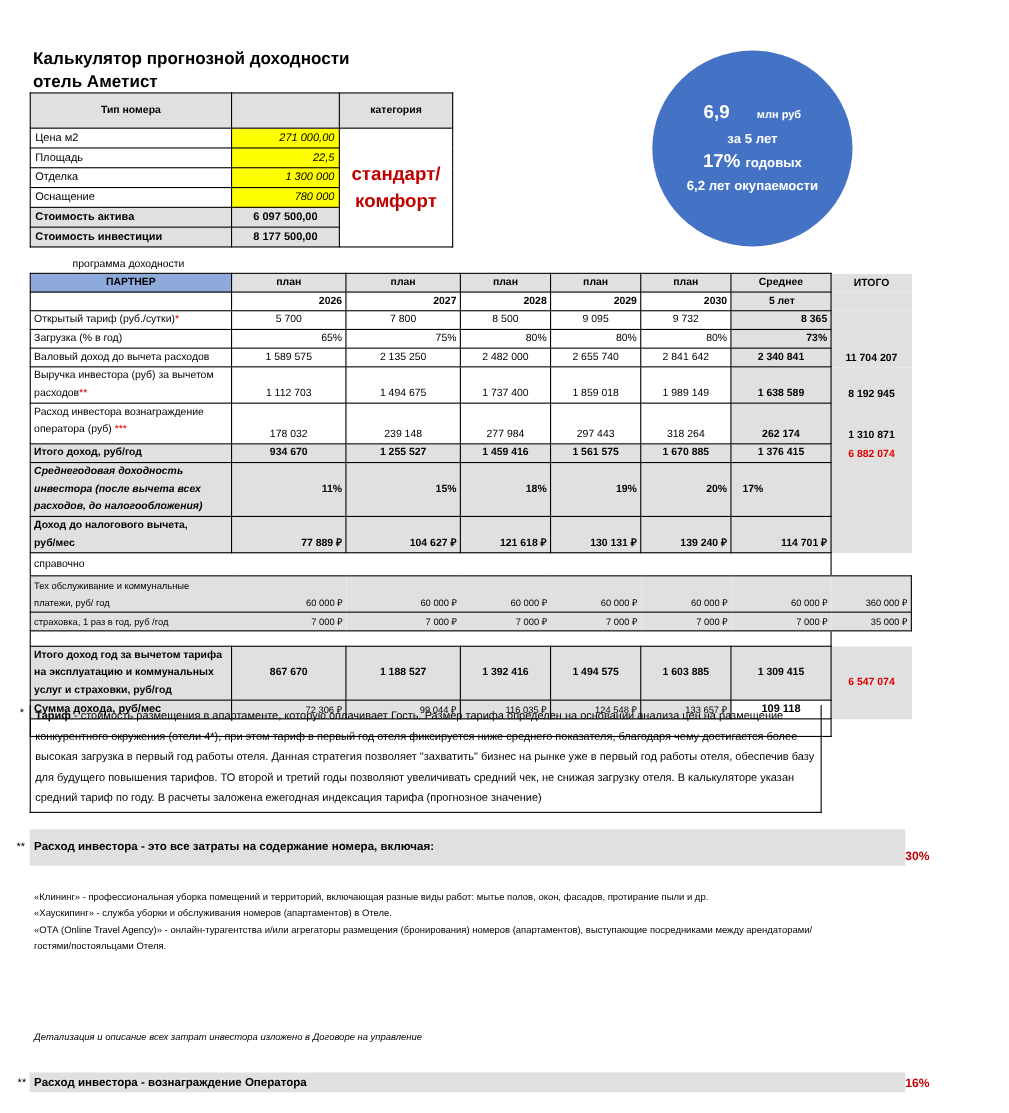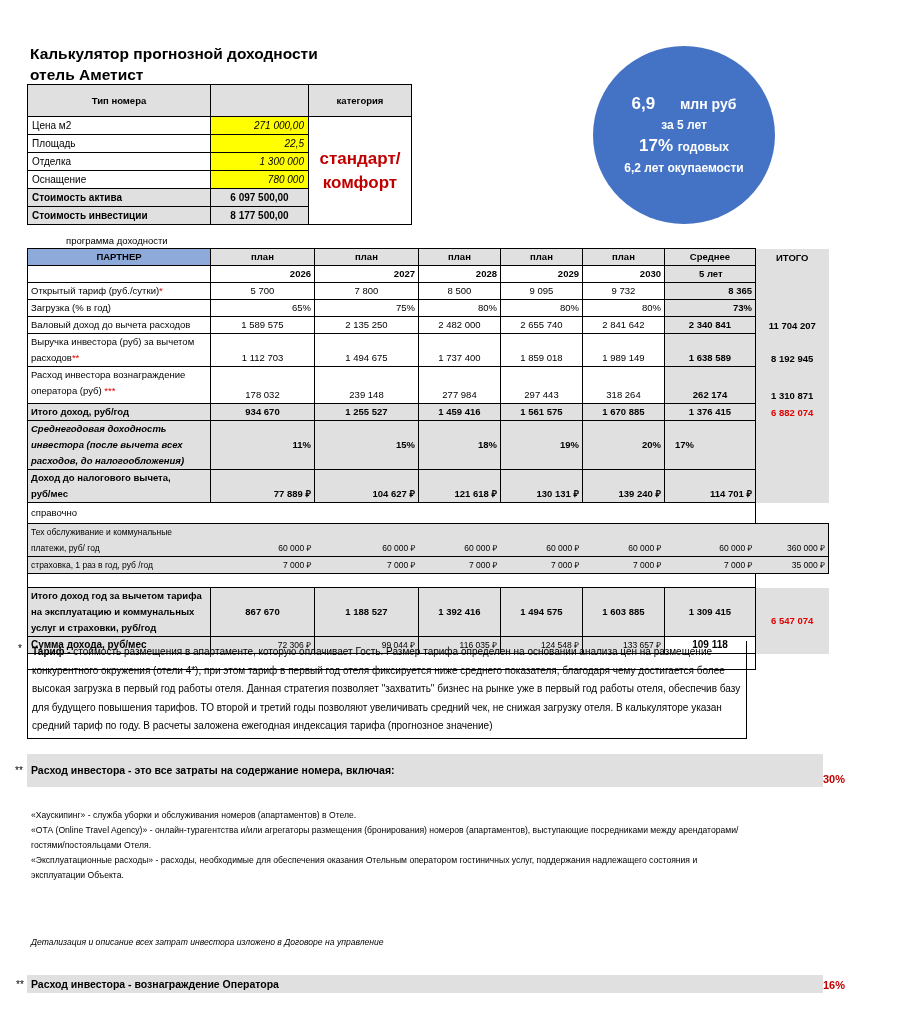--- a/index.html
+++ b/index.html
@@ -12,21 +12,21 @@
   .t1 td { border:1px solid #000; height:17px; padding:0 4px; font-size:10px; line-height:17px; white-space:nowrap; }
   .t1 .hdr td { background:#e0e0e0; height:31px; font-weight:bold; text-align:center; font-size:9.5px; }
   .yellow { background:#ffff00; text-align:right;font-style:italic; }
   .grey { background:#e0e0e0; }
   .b { font-weight:bold; }
   .cat { text-align:center; vertical-align:middle; color:#c00000; font-weight:bold; font-size:17px !important; line-height:24px !important; white-space:normal !important; background:#fff; }
   
   .circle { left:593px; top:46px; width:182px; height:178px; border-radius:50%; background:#4472c4;
             color:#fff; display:flex; flex-direction:column; align-items:center; justify-content:center; text-align:center; font-weight:bold; }
   .circle .l1 { font-size:17px; line-height:22px; }
-  .circle .l1 small { font-size:14px;padding-left:20px; }
+  .circle .l1 small { font-size:10px;padding-left:20px; }
   .circle .l2 { font-size:12px; line-height:20px; }
   .circle .l3 { font-size:17px; line-height:22px; }
   .circle .l3 small { font-size:12px; }
   .circle .l4 { font-size:12px; line-height:20px; }
   
   .t2 { left:27px; top:248px; border-collapse:collapse; table-layout:fixed; }
   .t2 td { border:1px solid #000; padding:0 3px; font-size:9.5px; white-space:nowrap; vertical-align:bottom; line-height:16px; }
   .t2 td.n { text-align:right; }
   .t2 td.c { text-align:center; }
   .t2 .blue { background:#8eaadb; font-weight:bold; text-align:center; }
@@ -265,22 +265,22 @@
 <div class="abs" style="left:18px; top:643px;">*</div>
 <div class="abs note-box" style="border-top:none; top:641px;">
   <b>Тариф</b><span> - стоимость размещения в апартаменте, которую оплачивает Гость. Размер тарифа определен на основании анализа цен на размещение конкурентного окружения (отели 4*), при этом тариф в первый год отеля фиксируется ниже среднего показателя, благодаря чему достигается более высокая загрузка в первый год работы отеля. Данная стратегия позволяет "захватить" бизнес на рынке уже в первый год работы отеля, обеспечив базу для будущего повышения тарифов. ТО второй и третий годы позволяют увеличивать средний чек, не снижая загрузку отеля. В калькуляторе указан средний тариф по году.  В расчеты заложена ежегодная индексация тарифа (прогнозное значение)</span>
 </div>
 
 <div class="abs" style="left:15px; top:765px; font-size:10px;">**</div>
 <div class="abs band" style="left:27px; top:754px; width:792px; height:33px; line-height:33px; padding-left:4px;">Расход инвестора - это все затраты на содержание номера, включая:</div>
 <div class="abs pct" style="left:823px; top:773px;">30%</div>
 
 <div class="abs list">
+  <div>«Клининг» - профессиональная уборка помещений и территорий, включающая разные виды работ: мытье полов, окон, фасадов, протирание пыли и др.</div>
   <div>«Хаускипинг» - служба уборки и обслуживания номеров (апартаментов) в Отеле.</div>
   <div style="width:720px"> «ОТА (Online Travel Agency)» - онлайн-турагентства и/или агрегаторы размещения (бронирования) номеров (апартаментов), выступающие посредниками между арендаторами/гостями/постояльцами Отеля.</div>
-  <div style="width:720px">«Эксплуатационные расходы» - расходы, необходимые для обеспечения оказания Отельным оператором гостиничных услуг, поддержания надлежащего состояния и эксплуатации Объекта.</div>
 </div>
 
 <div class="abs ital" style="left:31px; top:937px; font-size:8.6px;">Детализация и описание всех затрат инвестора изложено в Договоре на управление</div>
 
 <div class="abs" style="left:16px; top:979px; font-size:10px;">**</div>
 <div class="abs band" style="left:27px; top:975px; width:792px; height:18px; line-height:18px; padding-left:4px;">Расход инвестора - вознаграждение Оператора</div>
 <div class="abs pct" style="left:823px; top:979px;">16%</div>
 
 </body></html>

